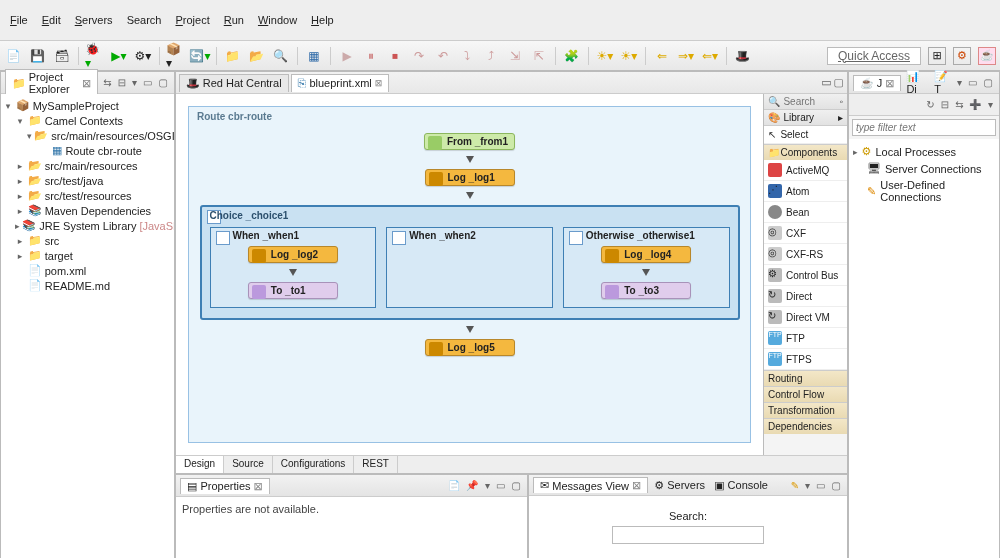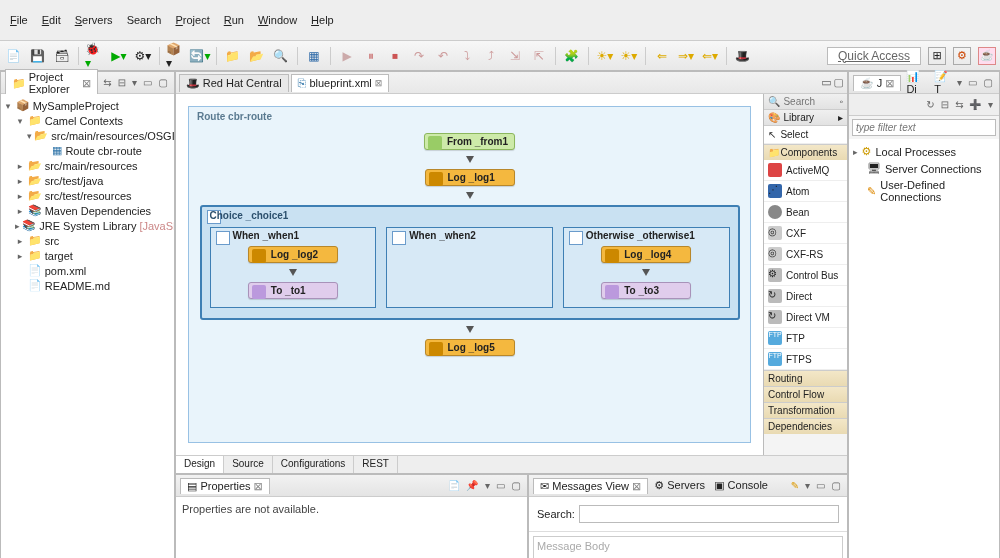--- a/index.html
+++ b/index.html
@@ -51,21 +51,21 @@
 .palette .phead { background:linear-gradient(#f0f0f0,#e2e2e2); border-bottom:1px solid #ccc; padding:2px 4px; display:flex; align-items:center; gap:3px; }
 .palette .pitem { padding:3px 4px; display:flex; align-items:center; gap:4px; border-bottom:1px solid #eee; background:#fff; }
 .palette .drawer { background:linear-gradient(#f3e7c8,#e9dab2); border-top:1px solid #ccc; padding:2px 4px; }
 .design-tabs { display:flex; border-top:1px solid #ccc; background:#eee; height:18px; }
 .design-tabs span { padding:2px 8px; font-size:10px; border-right:1px solid #ccc; }
 .design-tabs .active { background:#fff; }
 .bottom { display:flex; height:105px; }
 .bottom .panel { flex:1; }
 .props-body { flex:1; background:#fff; padding:6px; font-size:11px; color:#444; }
 .msg-body { flex:1; background:#fff; display:flex; flex-direction:column; }
-.search-row { display:flex; align-items:center; padding:8px; gap:4px; border-bottom:1px solid #ddd; }
+.search-row { display:flex; align-items:center; padding:14px; gap:4px; border-bottom:1px solid #ddd;flex-direction:column; }
 .search-row input { flex:1; border:1px solid #bbb; padding:2px 4px; font-size:11px; }
 .msgbox { flex:1; border:1px solid #ccc; margin:4px; padding:3px; color:#aaa; font-size:11px; }
 .right-col { width:152px; display:flex; flex-direction:column; }
 .right-body { flex:1; background:#fff; padding:4px; }
 .filter-input { width: calc(100% - 6px); margin:3px; border:1px solid #bbb; padding:2px 3px; font-size:10px; color:#888; font-style:italic; }
 .rt .tr { padding:2px 0; display:flex; align-items:center; gap:4px; }
 .pico { width:14px; height:14px; border-radius:2px; flex-shrink:0; }
 </style>
 </head>
 <body>

